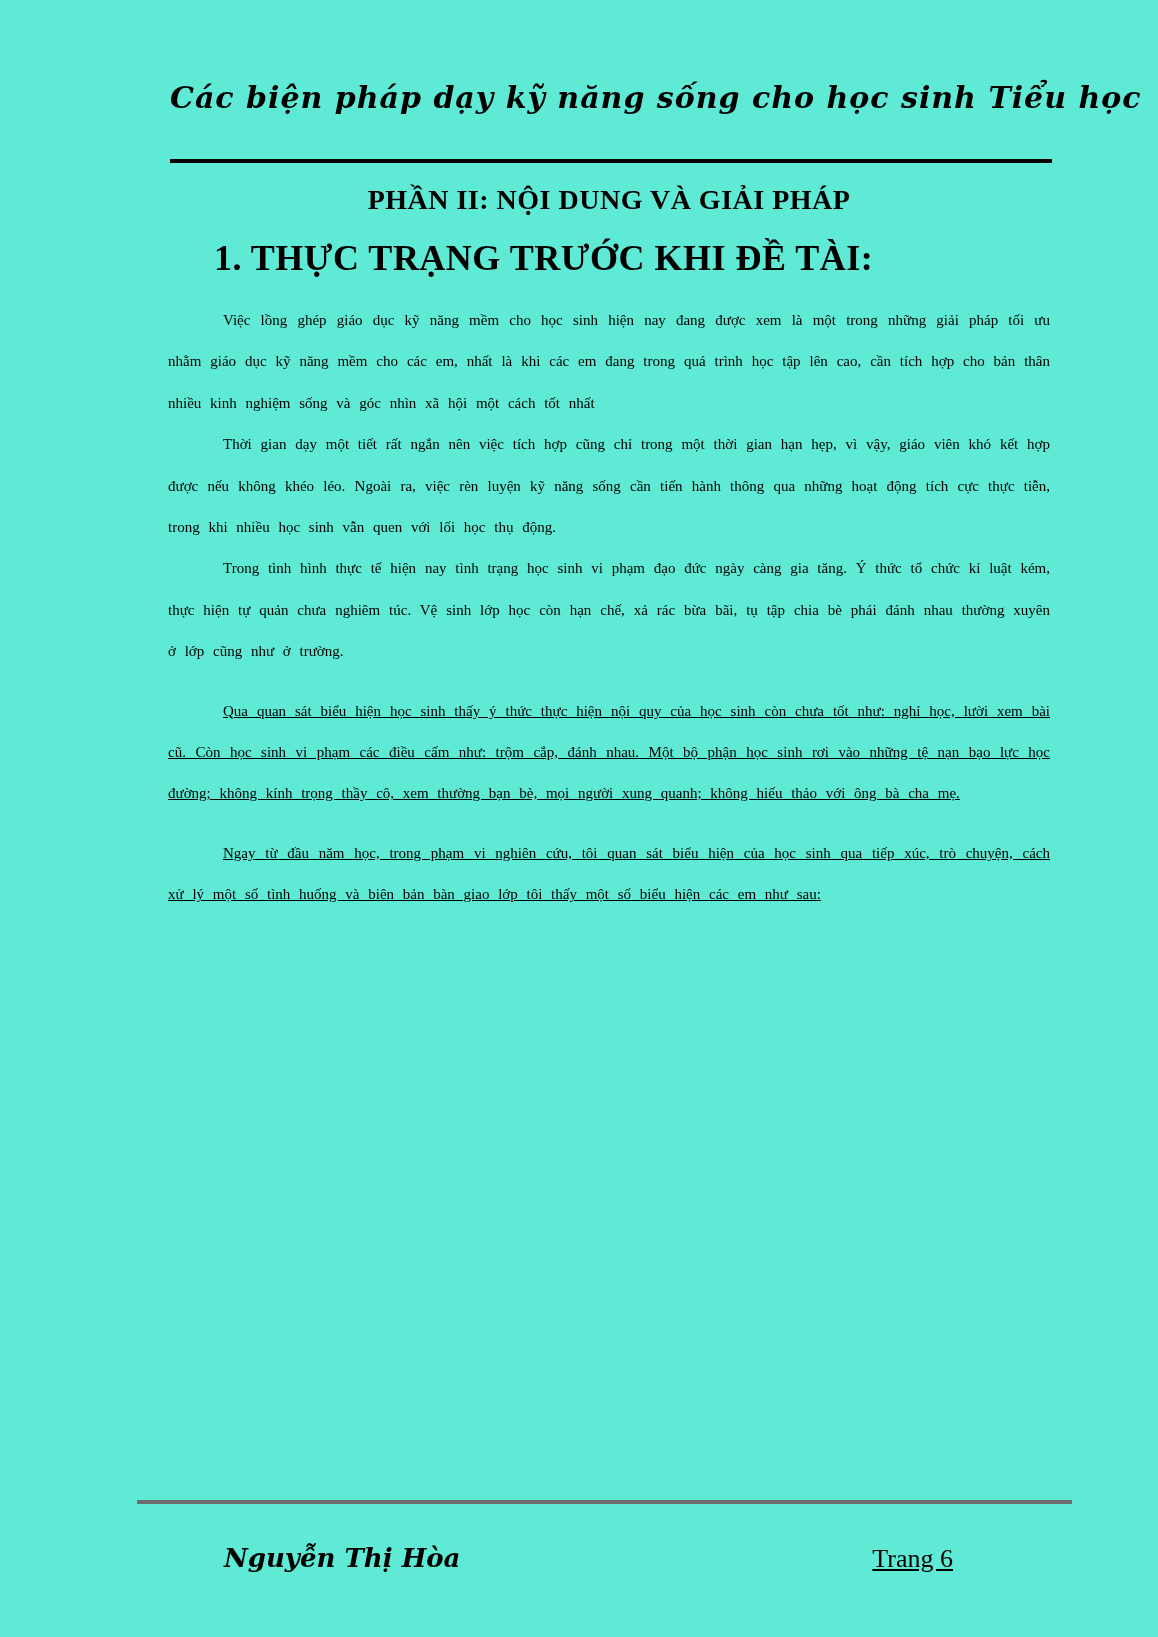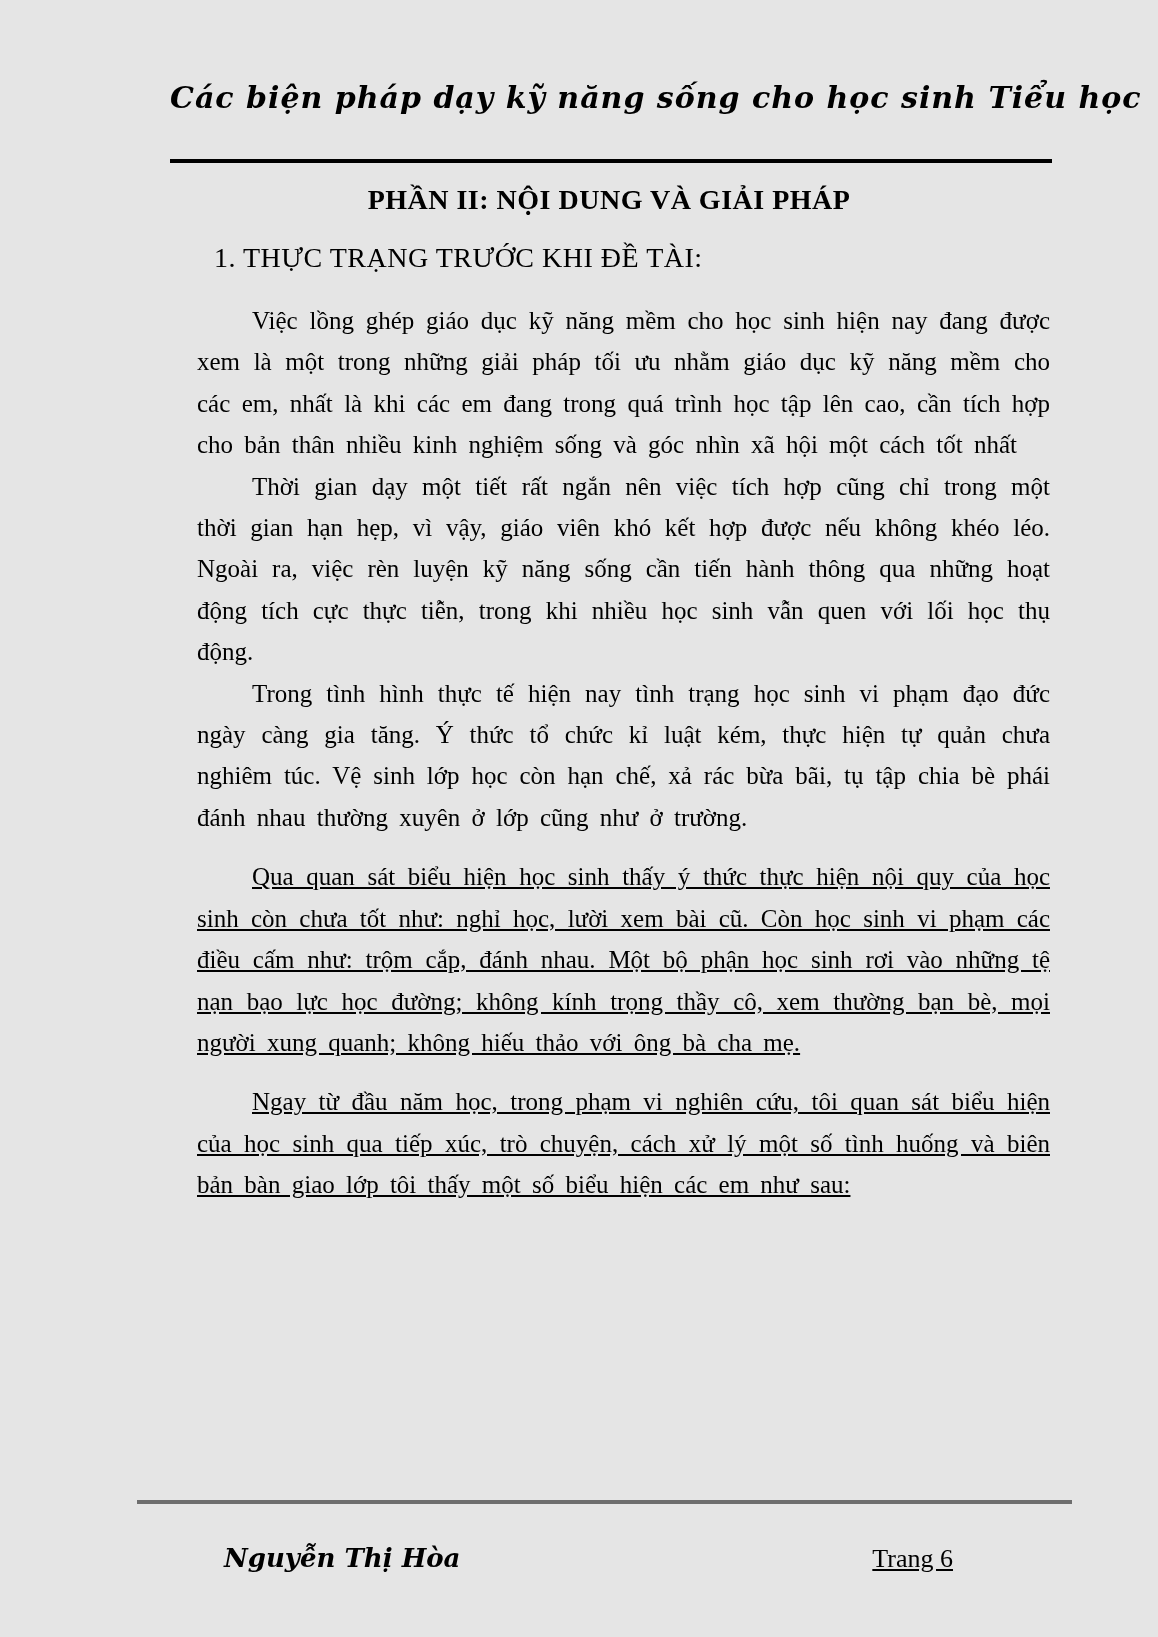--- a/index.html
+++ b/index.html
@@ -2,21 +2,21 @@
 <html lang="vi"><head>
 <meta charset="utf-8">
 <style>
   * { margin: 0; padding: 0; box-sizing: border-box; }
   html, body { background: #ffffff; }
   .page {
     position: relative;
     width: 1158px;
     height: 1637px;
     margin: 0 auto;
-    background: #e5e5e5;
+    background: #5eead4;
     color: #000;
     font-family: "Liberation Serif", serif;
     overflow: hidden;
   }
 
   
   .running-header {
     position: absolute;
     top: 80px;
     left: 170px;
@@ -48,35 +48,34 @@
   }
   .part-title {
     text-align: center;
     font-size: 28px;
     font-weight: 700;
     line-height: 36px;
     margin-top: 6px;
     letter-spacing: 0.5px;
   }
   .section-heading {
-    font-size: 28px;
-    font-weight: 400;
+    font-size: 36px;
+    font-weight: 700;
     line-height: 36px;
     margin-top: 22px;
     padding-left: 46px;
     letter-spacing: 0.5px;
   }
   .content p {
-    font-size: 25px;
+    font-size: 15px;
     line-height: 41.4px;
     text-align: justify;
     text-indent: 55px;
     word-spacing: 5px;
     margin-top: 0;
-    margin-left: 29px;
   }
   .content p:first-of-type { margin-top: 24px; }
   .content p:nth-of-type(n+4) { margin-top: 18px; text-decoration: underline; }
 
   
   .foot-rule {
     position: absolute;
     top: 1500px;
     left: 137px;
     width: 935px;

